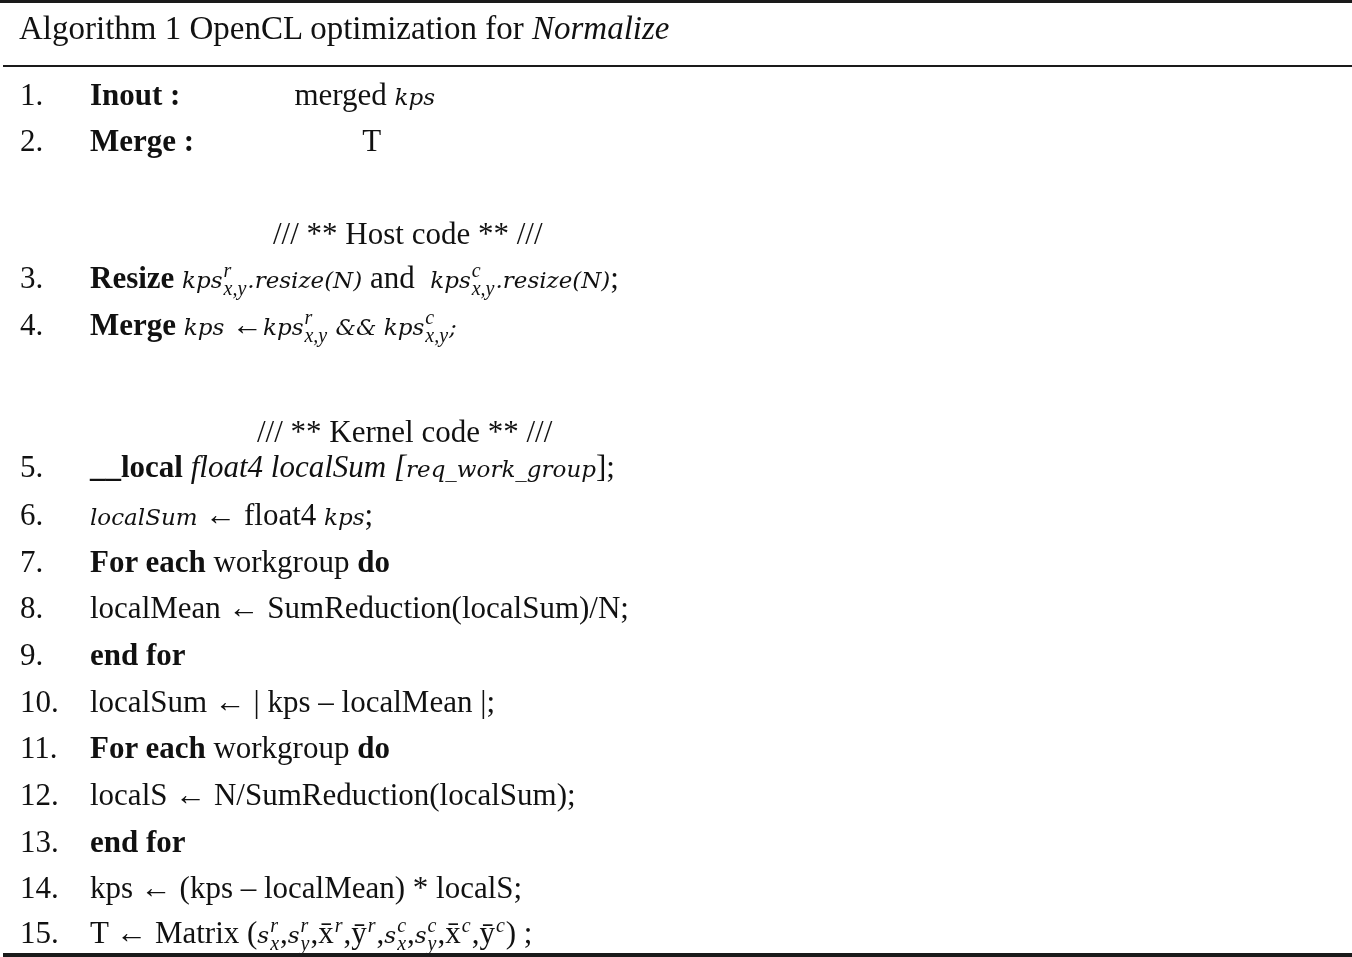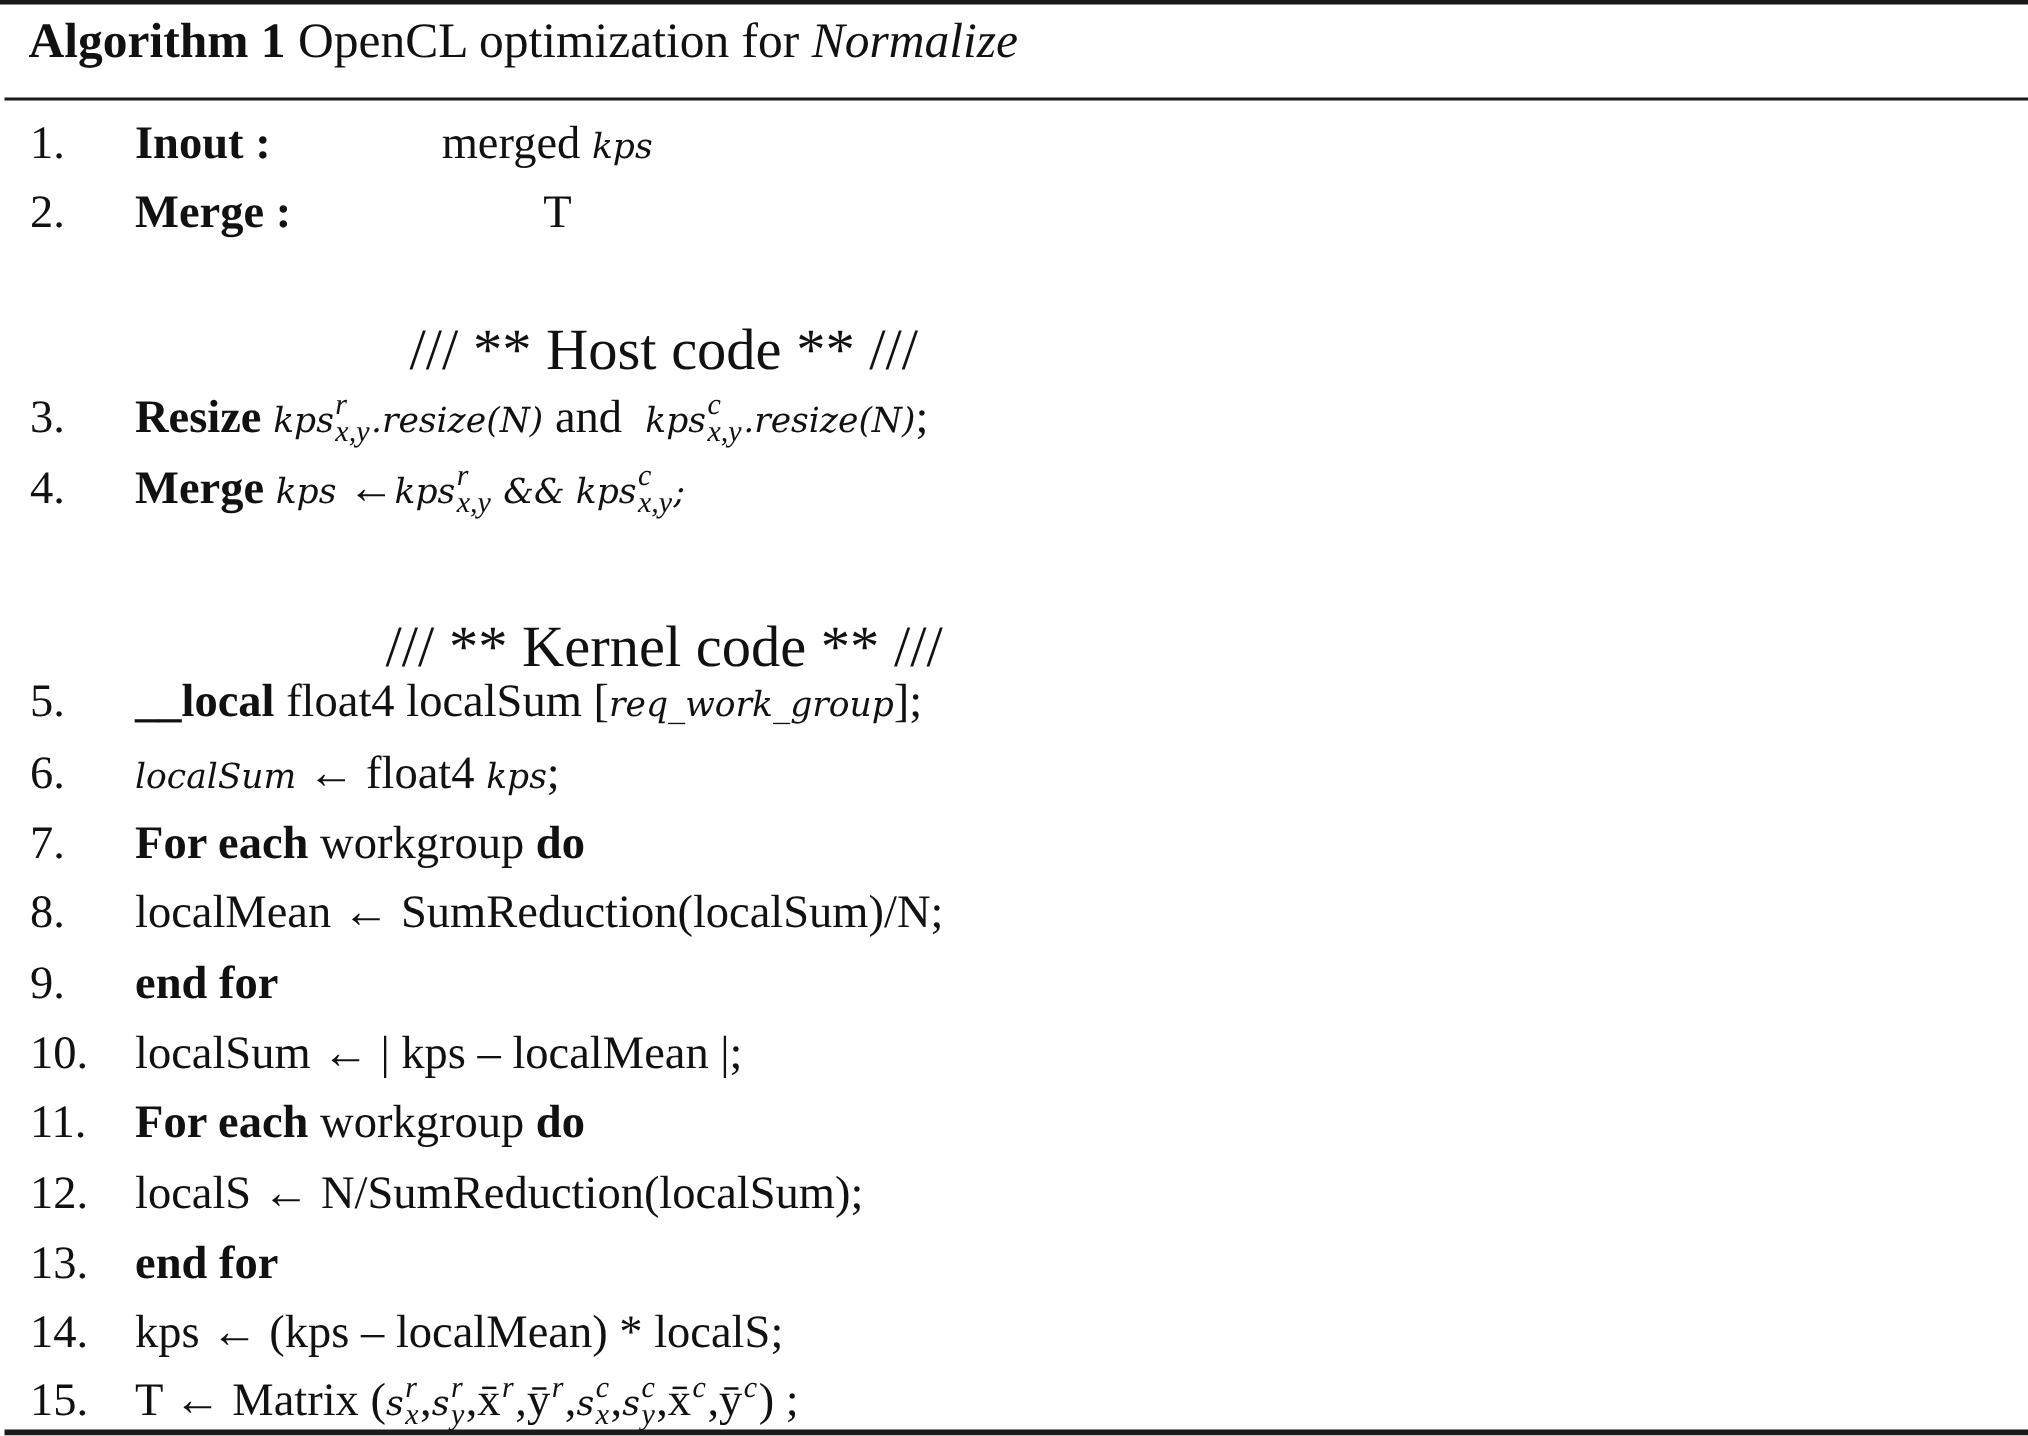--- a/index.html
+++ b/index.html
@@ -2,26 +2,26 @@
 <html><head>
 <meta charset="utf-8">
 <style>
   html, body { margin:0; padding:0; background:#ffffff; }
   body { width:1352px; height:957px; position:relative; overflow:hidden;
          font-family:"Liberation Serif","DejaVu Serif",serif; color:#111111; }
   .rule-top { position:absolute; left:0; top:0; width:1352px; height:3px; background:#1a1a1a; }
   .rule-mid { position:absolute; left:3px; top:65px; width:1349px; height:2px; background:#1a1a1a; }
   .rule-bot { position:absolute; left:3px; top:953px; width:1349px; height:4px; background:#1a1a1a; }
   .title { position:absolute; left:19px; top:4px; height:48px; line-height:48px; font-size:33px; white-space:nowrap; }
-  .title b { font-weight:bold; }
+  .title b { font-weight:normal; }
   .title i { font-style:italic;font-family:Liberation Serif, serif; }
   .row { position:absolute; left:0; height:46px; line-height:46px; font-size:31px; white-space:nowrap; }
   .num { position:absolute; left:20px; width:60px; }
   .content { position:absolute; left:90px; }
-  .comment { position:absolute; font-size:39px; height:46px; line-height:46px; white-space:nowrap; }
+  .comment { position:absolute; font-size:31px; height:46px; line-height:46px; white-space:nowrap; }
   .kw { font-weight:bold; }
   .it { font-style:italic; }
   .math { font-family:"DejaVu Serif","Liberation Serif",serif; font-style:italic; font-size:23px; }
   .math-up { font-family:"Liberation Serif",serif; font-style:normal; }
   .ss { display:inline-flex; flex-direction:column; vertical-align:middle; line-height:18px; font-size:20px; margin-left:1px; margin-right:1px; position:relative; top:-2px; }
   .ss span { display:block; height:18px; }
   .gap-inout { display:inline-block; width:114px; }
   .gap-output { display:inline-block; width:168px; }
 </style>
 </head>
@@ -80,21 +80,21 @@
         <span class="it">x,y</span>
       </span><span class="math">;</span>
   </span>
 </div>
 
 <div class="comment" style="left:257px; top:398px;margin-top:11px;">/// ** Kernel code ** ///</div>
 
 <div class="row" style="top:444px;">
   <span class="num">5.</span>
   <span class="content">
-    <span class="kw">__local</span><span style="white-space:pre;"> float4 localSum [</span><span class="math">req_work_group</span><span>];</span>
+    <span class="kw">__local</span><span style="white-space:pre;font-style:italic;"> float4 localSum [</span><span class="math">req_work_group</span><span>];</span>
   </span>
 </div>
 
 <div class="row" style="top:492px;">
   <span class="num">6.</span>
   <span class="content">
     <span class="math">localSum</span><span style="white-space:pre;"> ← float4 </span><span class="math">kps</span><span>;</span>
   </span>
 </div>
 

